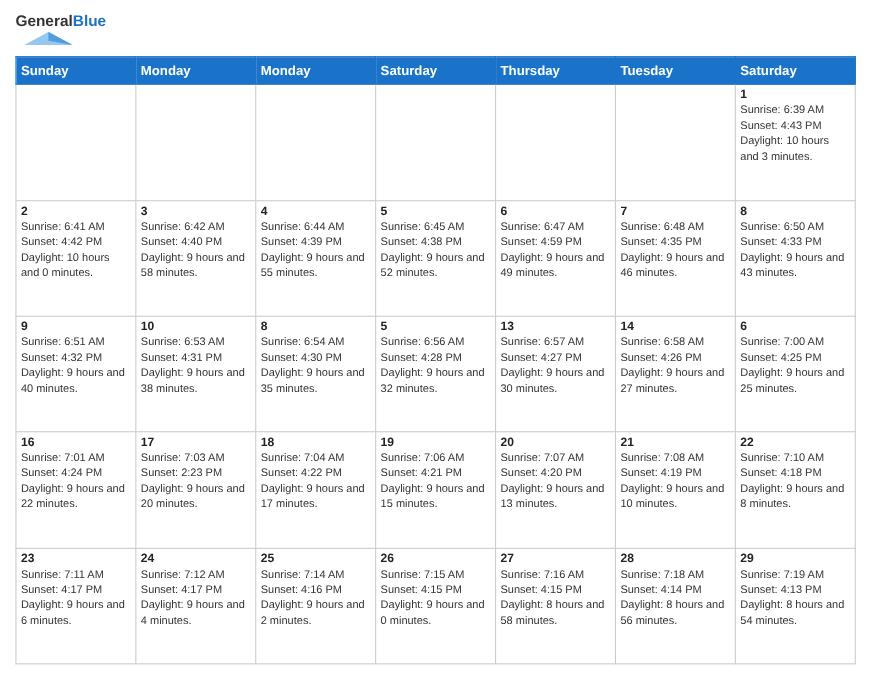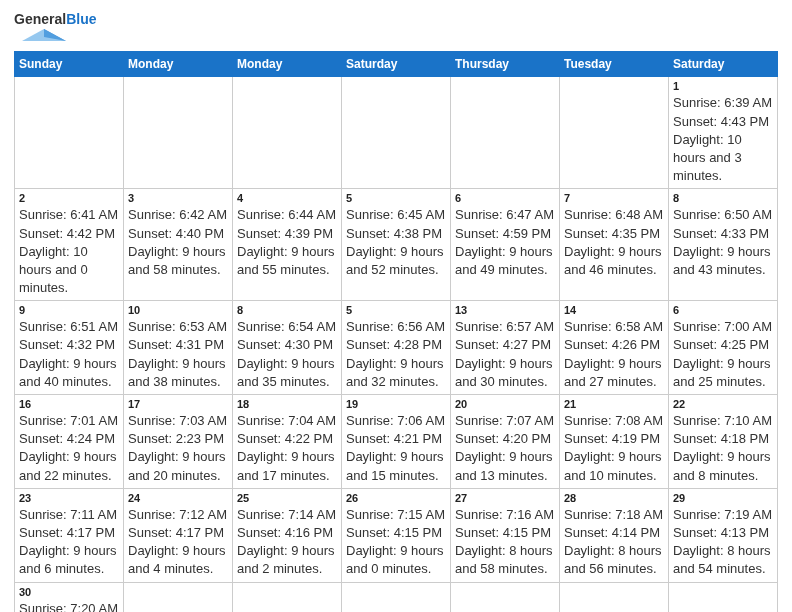--- a/index.html
+++ b/index.html
@@ -66,21 +66,21 @@
       height: 78px;
     }
     .day-num {
       font-size: 11px;
       font-weight: bold;
       color: #222;
       display: block;
       margin-bottom: 2px;
     }
     .day-info {
-      font-size: 13px;
+      font-size: 10px;
       line-height: 1.4;
       color: #333;
     }
     .empty-cell {
       background: #fff;
     }
     .last-row td {
       height: 60px;
     }
   </style>
@@ -331,30 +331,15 @@
 and 56 minutes.</div>
           </td>
           <td>
             <span class="day-num">29</span>
             <div class="day-info">Sunrise: 7:19 AM
 Sunset: 4:13 PM
 Daylight: 8 hours
 and 54 minutes.</div>
           </td>
         </tr>
-        <tr class="last-row">
-          <td>
-            <span class="day-num">30</span>
-            <div class="day-info">Sunrise: 7:20 AM
-Sunset: 4:13 PM
-Daylight: 8 hours
-and 52 minutes.</div>
-          </td>
-          <td class="empty-cell"></td>
-          <td class="empty-cell"></td>
-          <td class="empty-cell"></td>
-          <td class="empty-cell"></td>
-          <td class="empty-cell"></td>
-          <td class="empty-cell"></td>
-        </tr>
       </tbody>
   </table>
 </div>
 
 </body></html>

